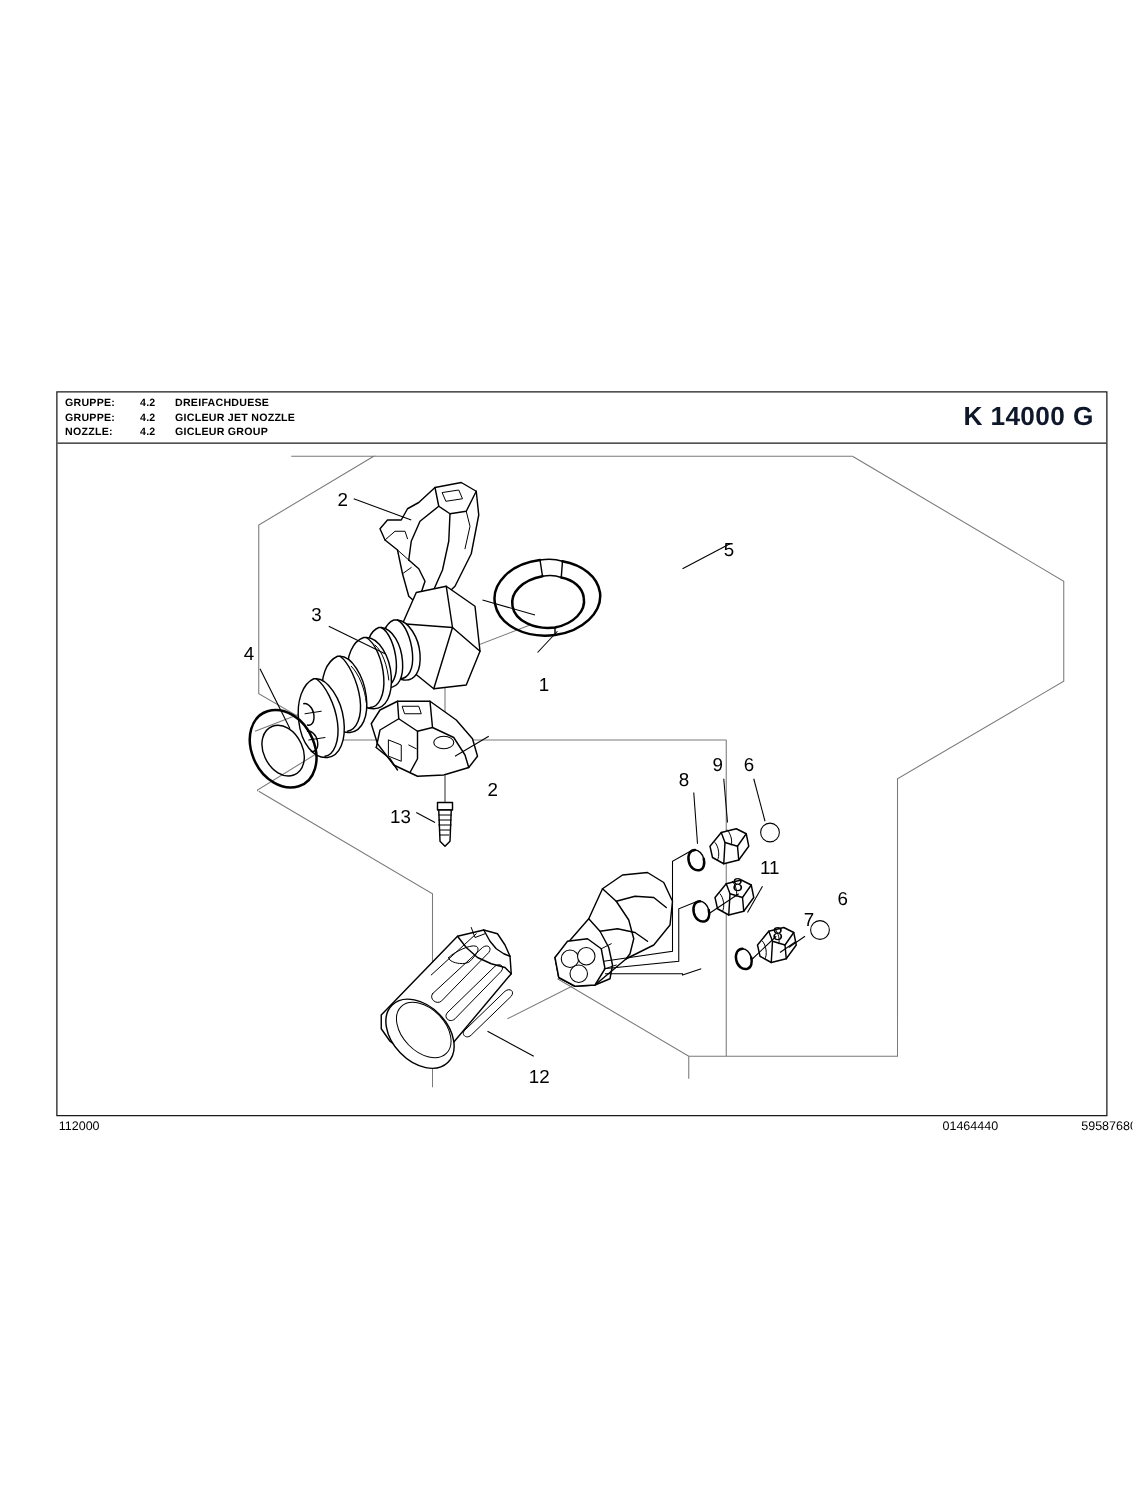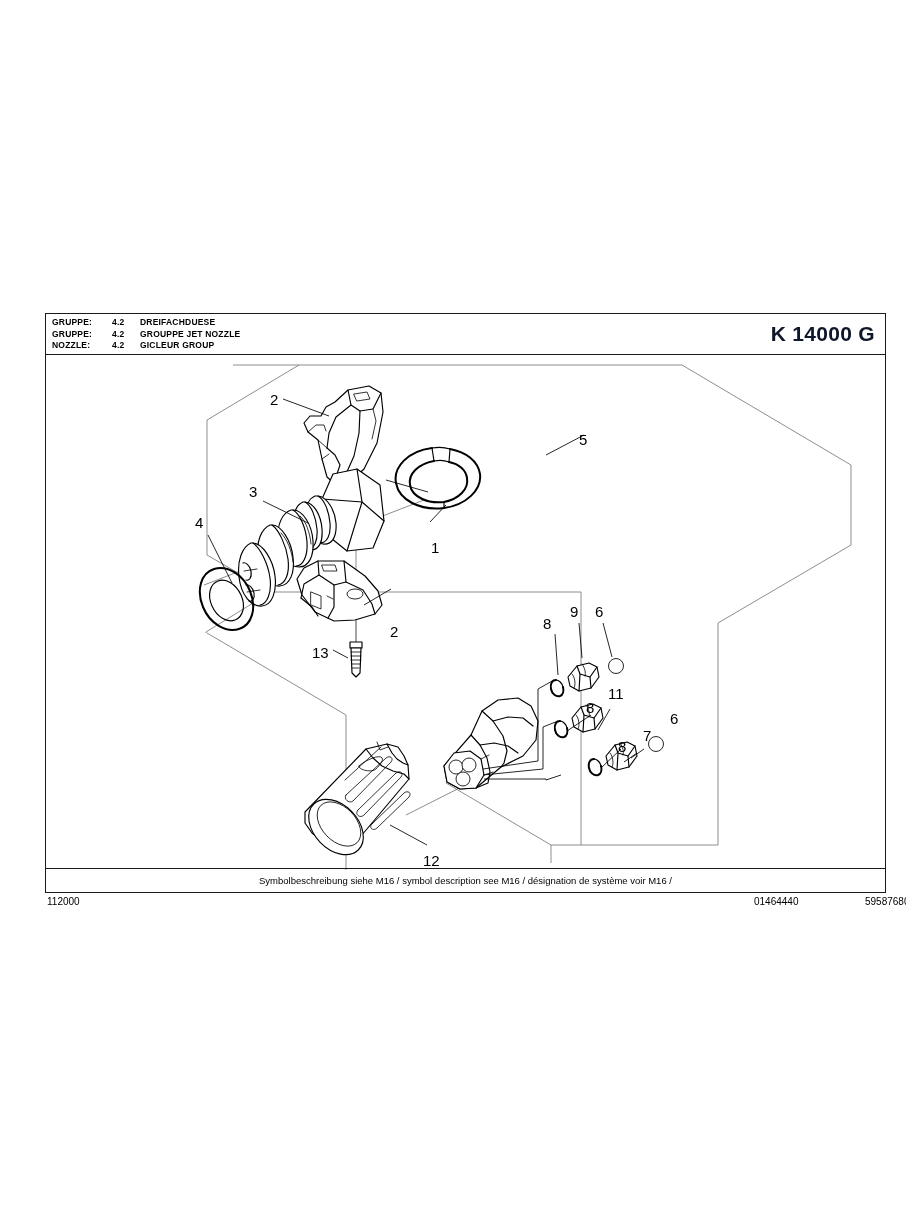--- a/index.html
+++ b/index.html
@@ -131,21 +131,21 @@
 
       <div class="group-block">
         <div class="group-row">
           <span class="group-lang">GRUPPE:</span>
           <span class="group-num">4.2</span>
           <span class="group-name">DREIFACHDUESE</span>
         </div>
         <div class="group-row">
           <span class="group-lang">GRUPPE:</span>
           <span class="group-num">4.2</span>
-          <span class="group-name">GROUPPE JET NOZZLE</span>
+          <span class="group-name">GICLEUR JET NOZZLE</span>
         </div>
         <div class="group-row">
           <span class="group-lang">NOZZLE:</span>
           <span class="group-num">4.2</span>
           <span class="group-name">GICLEUR GROUP</span>
         </div>
       </div>
 
       <div class="model-code">K 14000 G</div>
     </div>
@@ -423,23 +423,20 @@
           <text class="num" x="540" y="358">8</text>
           <text class="num" x="624" y="369">6</text>
           <text class="num" x="597" y="386">7</text>
           <text class="num" x="572" y="397">8</text>
           <text class="num" x="377" y="511">12</text>
         </g>
 
       </svg>
     </div>
 
-    <div class="note-band">
-      <span>Symbolbeschreibung siehe M16 / symbol description see M16 / désignation de système voir M16 /</span>
-    </div>
 
   </div>
 
   <div class="footer">
     <span class="left">112000</span>
     <span class="midr">01464440</span>
     <span class="right">59587680</span>
   </div>
 
 </div>

